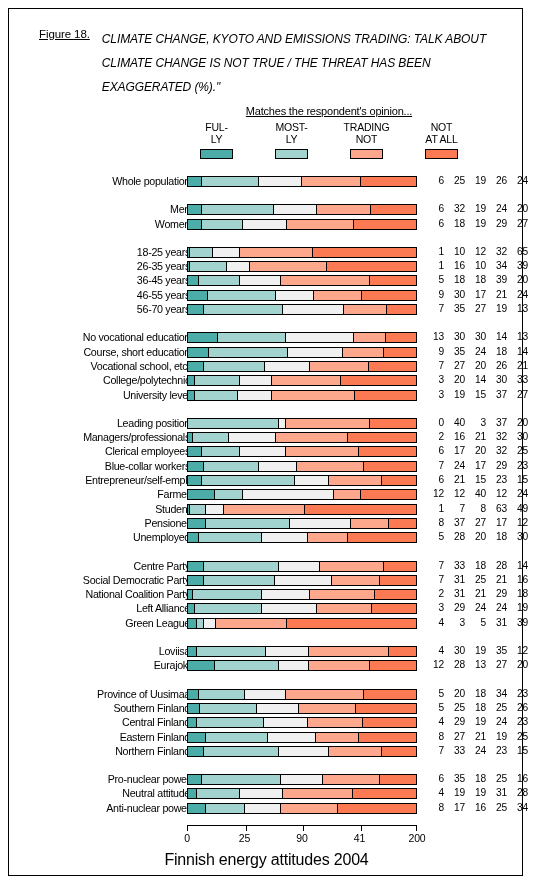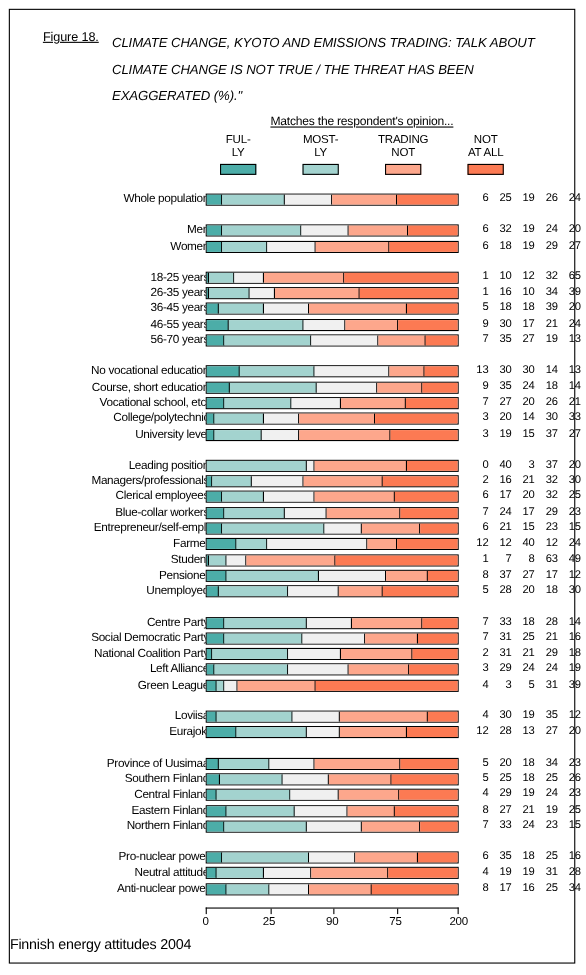--- a/index.html
+++ b/index.html
@@ -167,22 +167,22 @@
     font-size: 10.5px;
     text-align: center;
     width: 30px;
     letter-spacing: -0.2px;
   }
   #caption {
     position: absolute;
     left: 0px;
     top: 26px;
     width: 515px;
-    text-align: left;
-    font-size: 13px;
+    text-align: center;
+    font-size: 16px;
     letter-spacing: -0.2px;
   }
   #axis-area {
     position: absolute;
     left: 0px;
     top: 816px;
     width: 515px;
   }
 </style>
 </head>
@@ -882,19 +882,19 @@
   <div id="axis-area">
     <div id="axis">
         <div class="tick" style="left: 57.5px;"></div>
         <div class="tick" style="left: 115px;"></div>
         <div class="tick" style="left: 172.5px;"></div>
       </div>
     <div id="axis-labels">
         <div class="axis-label" style="left: 3px;">0</div>
         <div class="axis-label" style="left: 60.5px;">25</div>
         <div class="axis-label" style="left: 118px;">90</div>
-        <div class="axis-label" style="left: 175.5px;">75</div>
+        <div class="axis-label" style="left: 175.5px;">41</div>
         <div class="axis-label" style="left: 233px;">200</div>
       </div>
     <div id="caption">Finnish energy attitudes 2004</div>
   </div>
 
 </div>
 
 </body></html>

